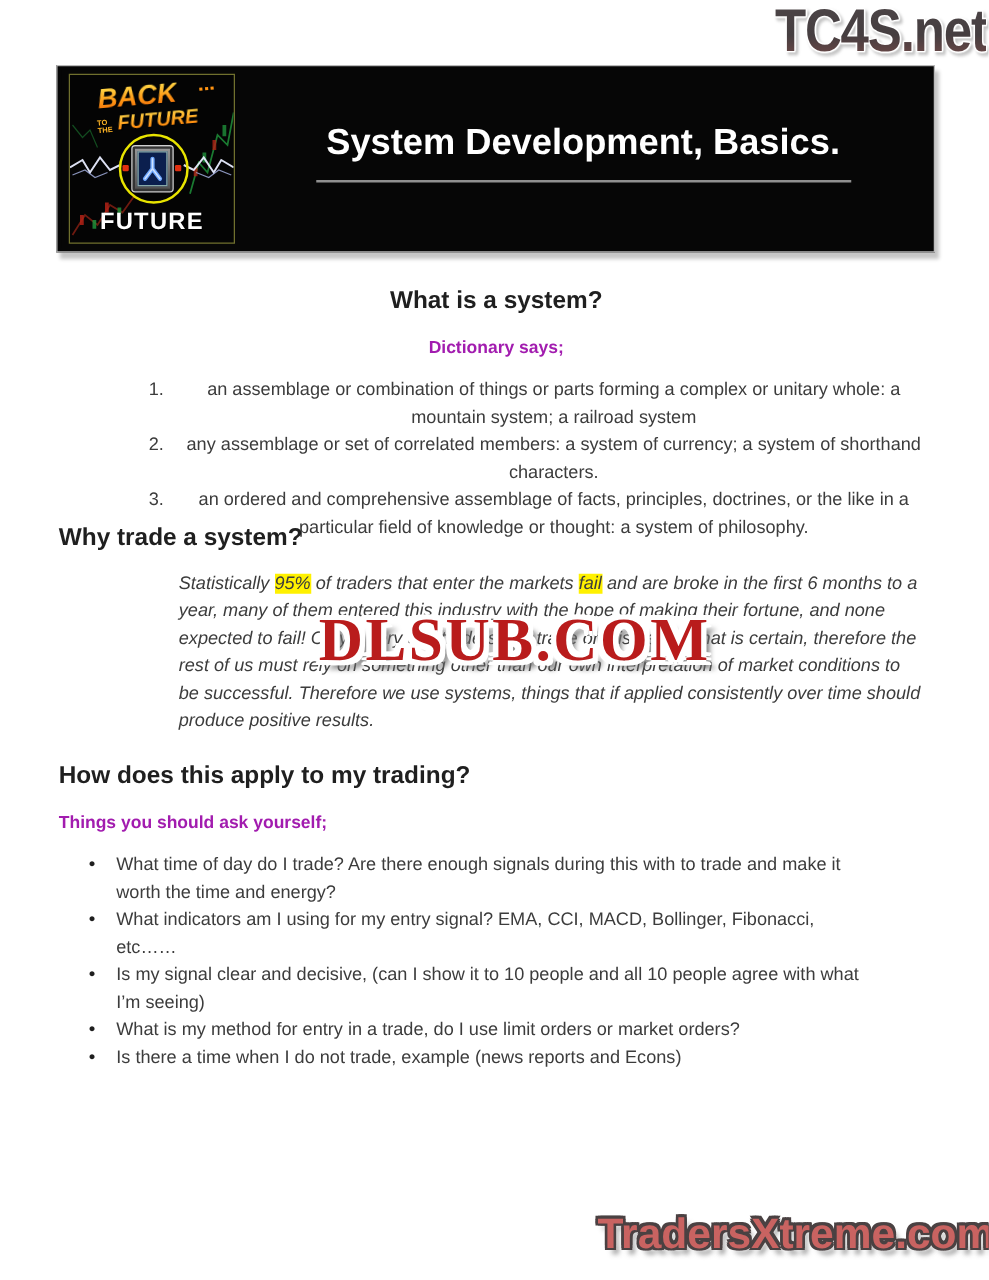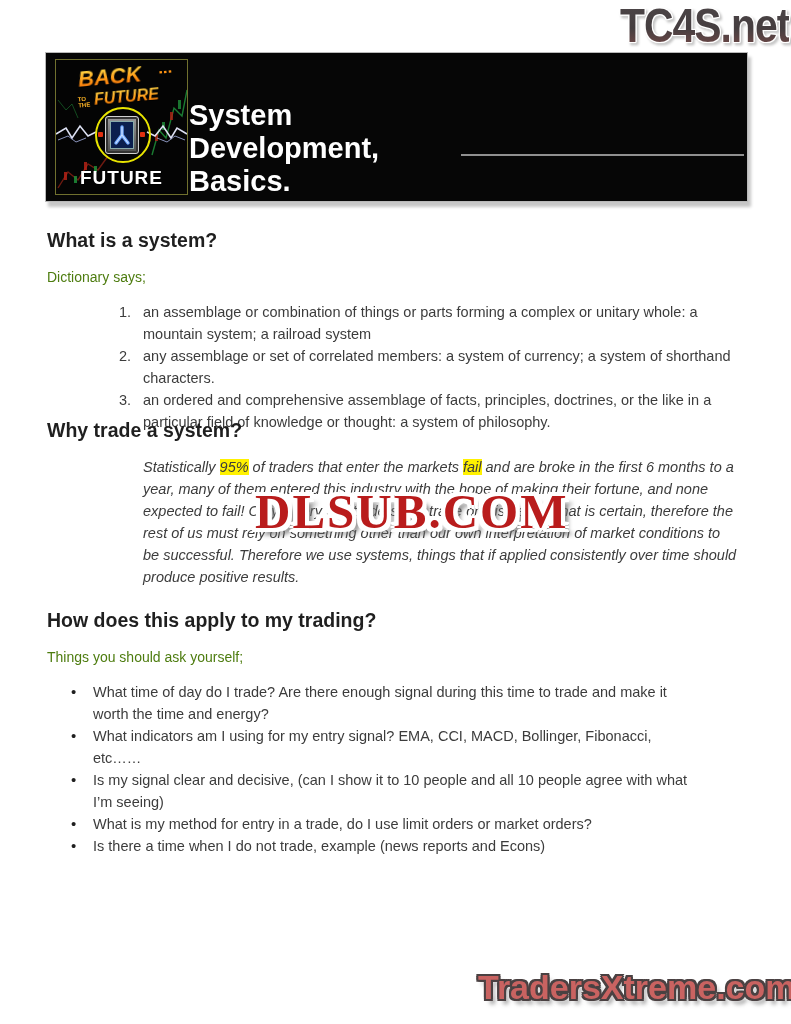--- a/index.html
+++ b/index.html
@@ -82,41 +82,41 @@
   .bolt { position:absolute; top:10px; }
   .bolt.left { left:0; } .bolt.right { right:0; }
   .logo-trading {
     position:absolute; bottom:5px; left:0; width:100%; text-align:center;
     font-size:19px; font-weight:700; letter-spacing:1px; color:#ffffff;
     text-shadow:1px 1px 0 #000;
   }
 
   .banner-titlebox {
     position:absolute; left:140px; top:0; right:0; height:100%;
-    display:flex; flex-direction:row; align-items:center; justify-content:flex-start;
+    display:flex; flex-direction:column; align-items:center; justify-content:flex-start;
     padding-top:42px; box-sizing:border-box;
   }
   .banner-title {
     color:#ffffff; font-size:29px; font-weight:700; letter-spacing:0;
   }
   .banner-rule {
     width:428px; height:0; border-top:2px solid #8f8f8f; margin-top:13px;
   }
 
   
   .section { position:absolute; left:47px; width:700px; }
-  #sec-what { top:228px; }
+  #sec-what { top:228px;text-align:center; }
   #sec-why  { top:418px; }
   #sec-how  { top:608px; }
 
   h2.heading {
     margin:0; font-size:19.5px; font-weight:700; color:#1f1f1f; line-height:24px;
   }
   .subheading {
-    margin:16px 0 0 0; font-size:14px; font-weight:400; color:#4d7c0f; line-height:18px;
+    margin:16px 0 0 0; font-size:14px; font-weight:700; color:#a21caf; line-height:18px;
   }
   .body-text { font-size:14.5px; line-height:22px; color:#3c3c3c; }
 
   ol.numlist {
     margin:15px 0 0 96px; padding:0; list-style:none; counter-reset:n;
     width:600px;
   }
   ol.numlist li { counter-increment:n; position:relative; }
   ol.numlist li::before {
     content:counter(n) "."; position:absolute; left:-24px; color:#3c3c3c;
@@ -233,21 +233,21 @@
 
   <div class="section" id="sec-why">
     <h2 class="heading">Why trade a system?</h2>
     <p class="paragraph body-text"><span>Statistically </span><span class="hl">95%</span><span> of traders that enter the markets </span><span class="hl">fail</span><span> and are broke in the first 6 months to a year, many of them entered this industry with the hope of making their fortune, and none expected to fail! Only a very few traders can trade on discretion, that is certain, therefore the rest of us must rely on something other than our own interpretation of market conditions to be successful. Therefore we use systems, things that if applied consistently over time should produce positive results.</span></p>
   </div>
 
   <div class="section" id="sec-how">
     <h2 class="heading">How does this apply to my trading?</h2>
     <div class="subheading">Things you should ask yourself;</div>
     <ul class="bulletlist body-text">
-        <li>What time of day do I trade? Are there enough signal during this time to trade and make it worth the time and energy?</li>
+        <li>What time of day do I trade? Are there enough signals during this with to trade and make it worth the time and energy?</li>
         <li>What indicators am I using for my entry signal? EMA, CCI, MACD, Bollinger, Fibonacci, etc……</li>
         <li>Is my signal clear and decisive, (can I show it to 10 people and all 10 people agree with what I’m seeing)</li>
         <li>What is my method for entry in a trade, do I use limit orders or market orders?</li>
         <li>Is there a time when I do not trade, example (news reports and Econs)</li>
       </ul>
   </div>
 
   <div class="dlsub">DLSUB.COM</div>
 
   <div class="footer-mark">TradersXtreme.com</div>

